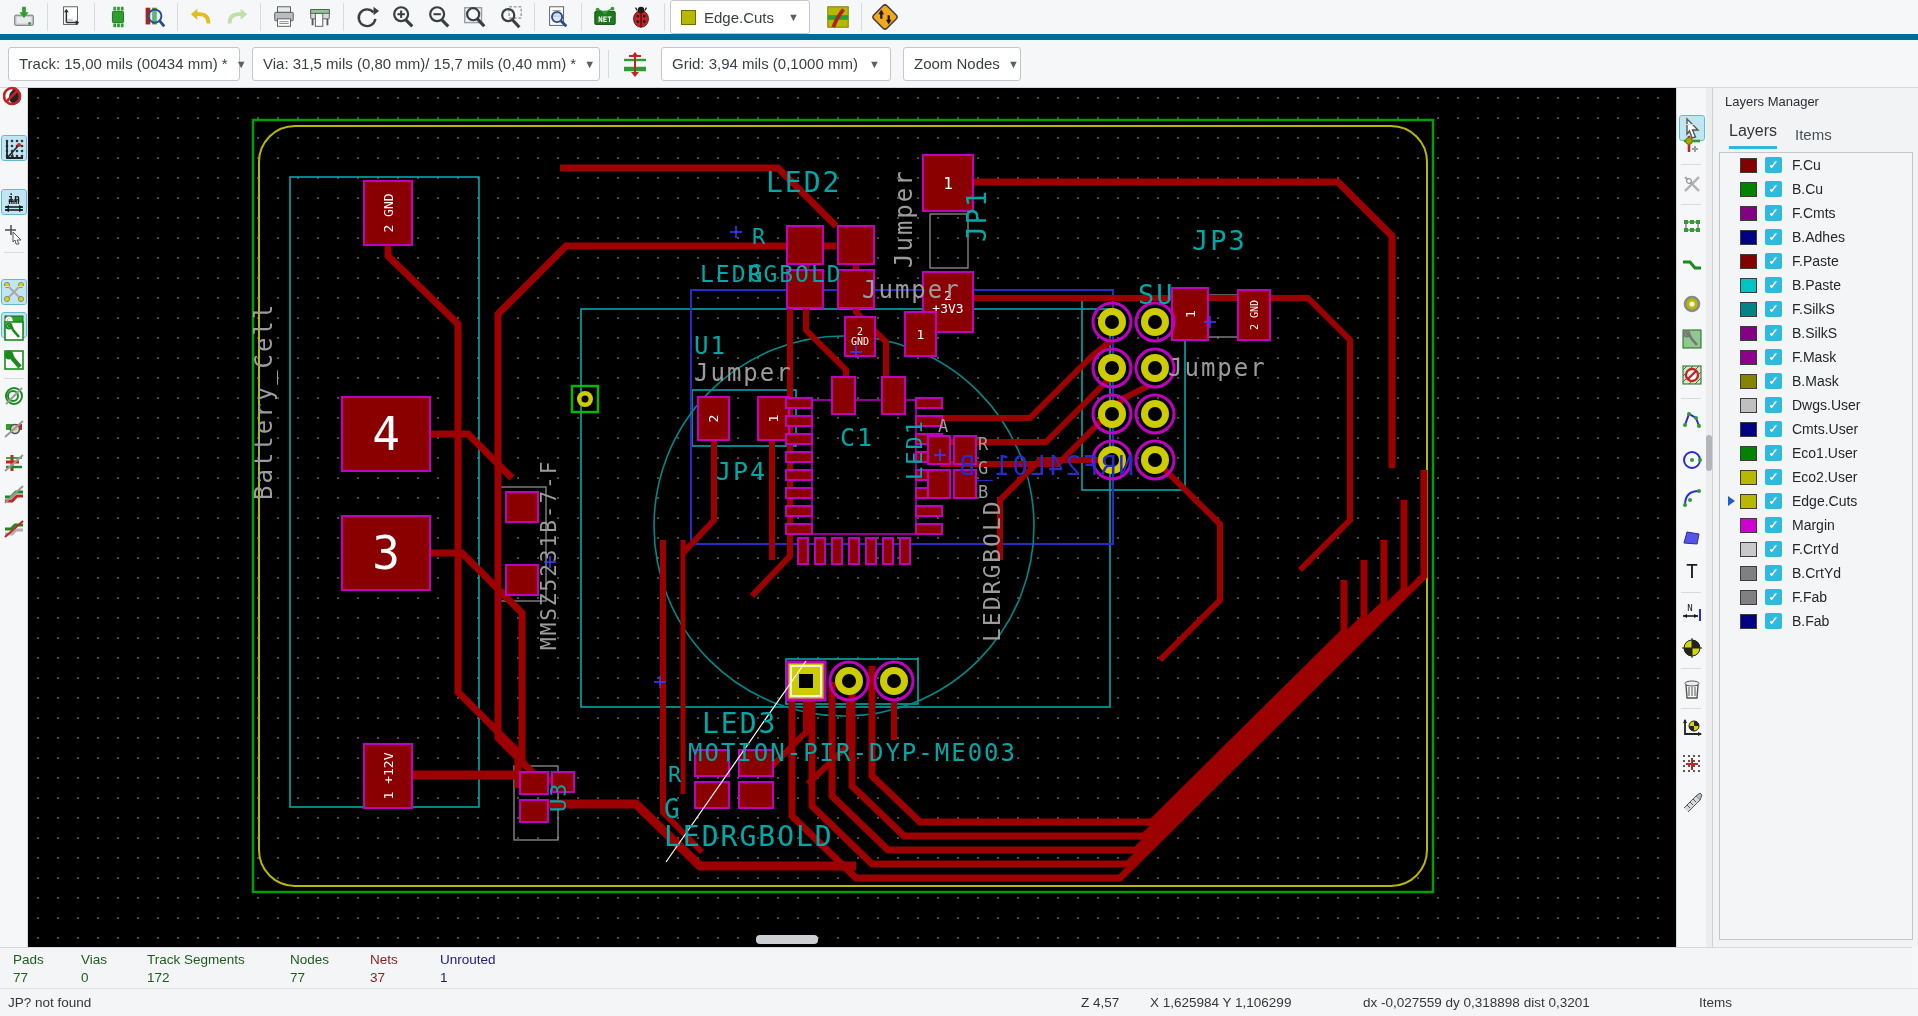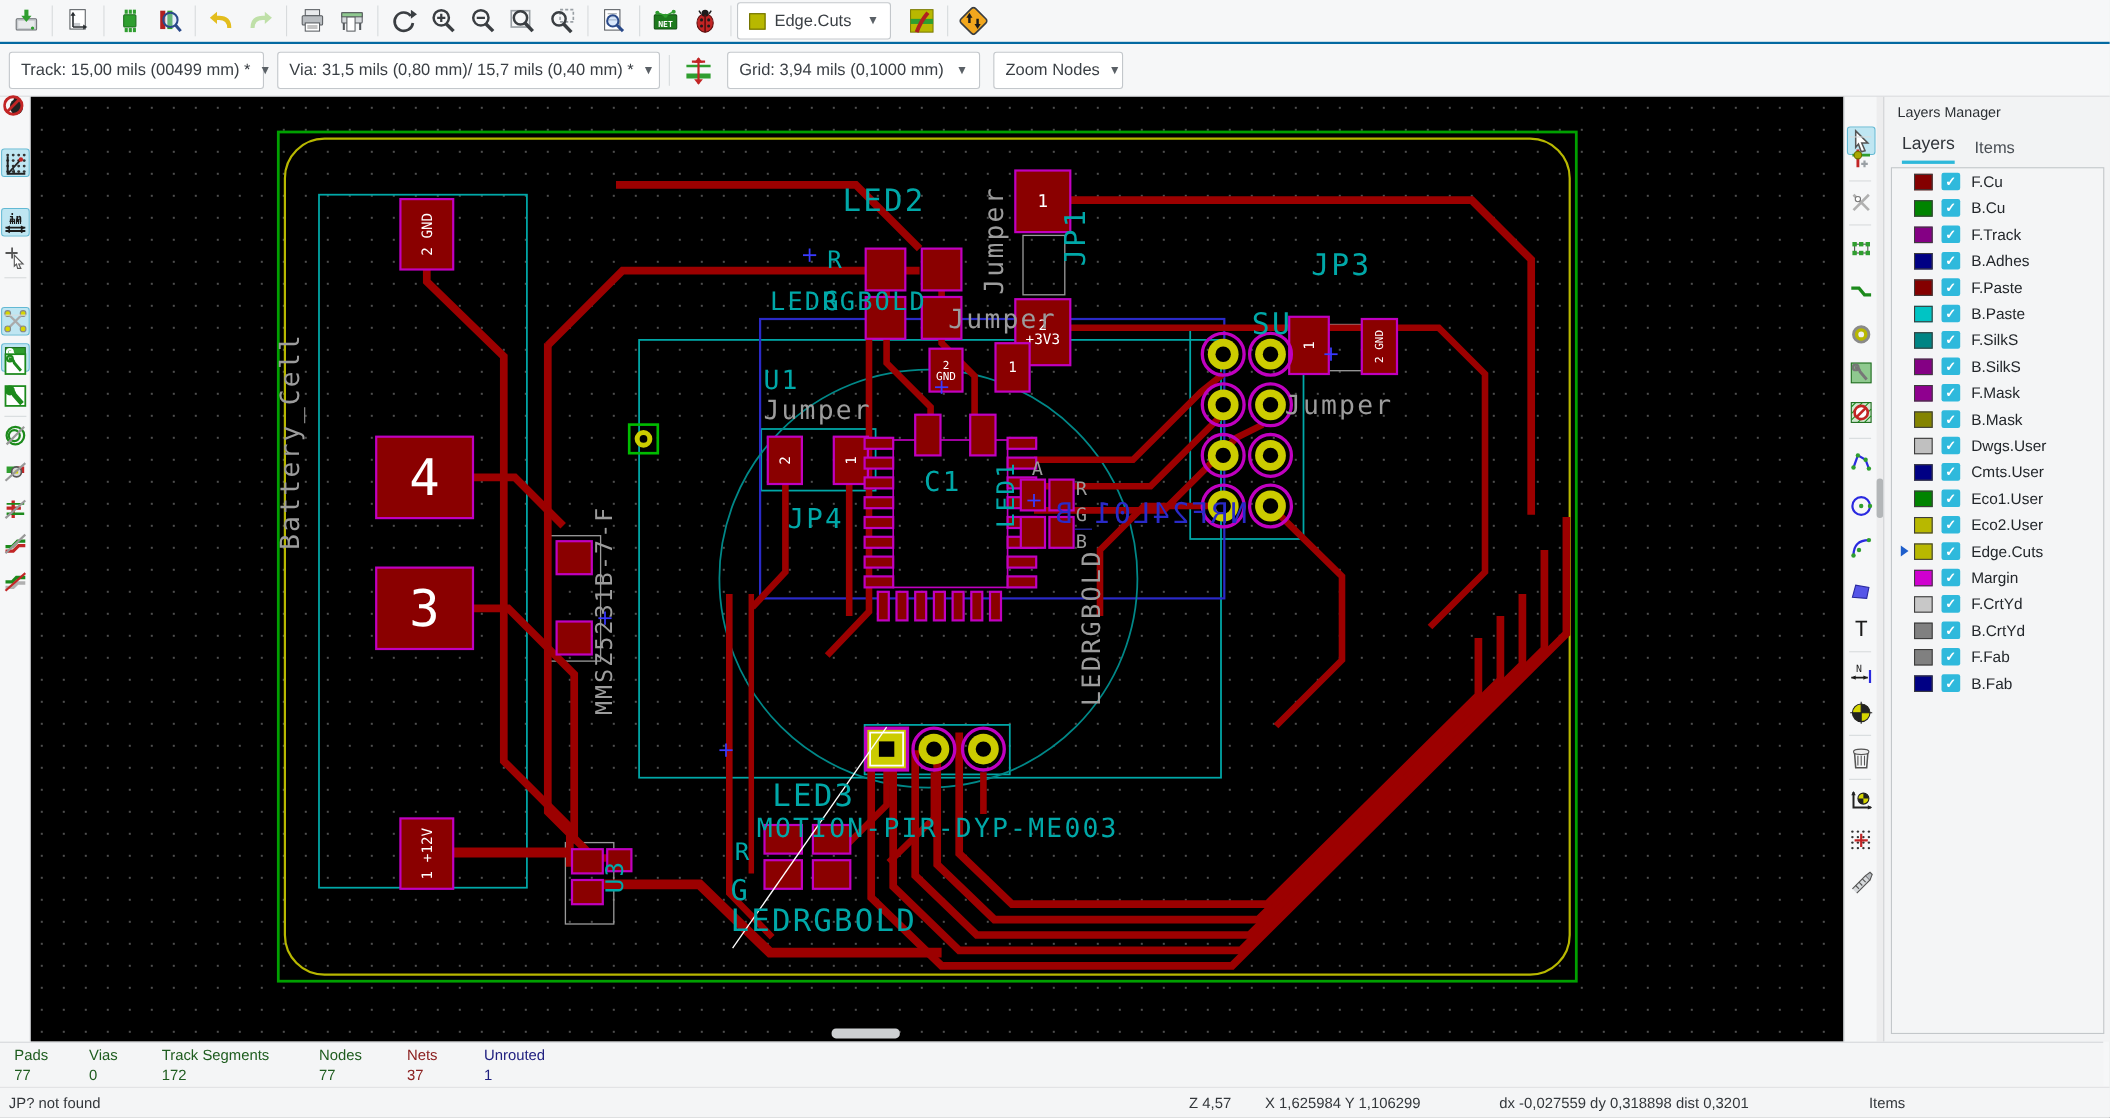--- a/index.html
+++ b/index.html
@@ -2,21 +2,21 @@
 <html><head>
 <meta charset="utf-8">
 <style>
   * { margin:0; padding:0; box-sizing:border-box; }
   html,body { width:1918px; height:1016px; overflow:hidden; background:#eceff1;
     font-family:"Liberation Sans", sans-serif; }
   #app { position:relative; width:1918px; height:1016px; background:#f6f7f8; }
 
   
   .tb-top { position:absolute; left:0; top:0; width:1918px; height:40px; background:#f6f7f8;
-    border-bottom:2px solid #0369a1; display:flex; align-items:center; }
+    border-bottom:6px solid #0369a1; display:flex; align-items:center; }
   .tb-params { position:absolute; left:0; top:40px; width:1918px; height:48px; background:#f6f7f8;
     border-bottom:1px solid #d5d8da; display:flex; align-items:center; }
   .tb-btn { width:36px; height:34px; display:flex; align-items:center; justify-content:center;
     border-radius:3px; flex:0 0 auto; }
   .tb-sep { width:1px; height:28px; background:#d8dbdd; margin:0 5px; flex:0 0 auto; }
   .combo { height:34px; background:#fff; border:1px solid #c3c7cb; border-radius:3px;
     display:flex; align-items:center; padding:0 10px; gap:8px; color:#3a3f44; font-size:15px;
     white-space:nowrap; }
   .combo .caret { color:#5a6066; font-size:11px; margin-left:4px; }
   .swatch-sm { width:15px; height:15px; background:#b8b800; border:1px solid #6e6e00; }
@@ -246,21 +246,21 @@
           <path d="M10 16 V10 M18 12 V18" stroke="#1b1b1b" stroke-width="2.4" fill="none"></path>
           <polygon points="10,6 7,11 13,11" fill="#1b1b1b"></polygon>
           <polygon points="18,22 15,17 21,17" fill="#1b1b1b"></polygon>
         </svg>
     </div>
   </div>
 
   <div class="tb-params">
     <div style="width:8px"></div>
     <div class="combo" style="width:232px">
-      <span>Track: 15,00 mils (00499 mm) *</span>
+      <span>Track: 15,00 mils (00434 mm) *</span>
       <span class="caret" style="margin-left:auto">▼</span>
     </div>
     <div style="width:12px"></div>
     <div class="combo" style="width:348px">
       <span>Via: 31,5 mils (0,80 mm)/ 15,7 mils (0,40 mm) *</span>
       <span class="caret" style="margin-left:auto">▼</span>
     </div>
     <div class="tb-sep" style="margin:0 8px"></div>
     <div class="tb-btn">
       <svg width="28" height="28" viewBox="0 0 28 28">
@@ -802,21 +802,21 @@
           <div class="layer-label">F.Cu</div>
         </div>
         <div class="layer-row">
           <div class="layer-swatch" style="background: rgb(0, 132, 0);"></div>
           <div class="layer-check">✓</div>
           <div class="layer-label">B.Cu</div>
         </div>
         <div class="layer-row">
           <div class="layer-swatch" style="background: rgb(132, 0, 132);"></div>
           <div class="layer-check">✓</div>
-          <div class="layer-label">F.Track</div>
+          <div class="layer-label">F.Cmts</div>
         </div>
         <div class="layer-row">
           <div class="layer-swatch" style="background: rgb(0, 0, 132);"></div>
           <div class="layer-check">✓</div>
           <div class="layer-label">B.Adhes</div>
         </div>
         <div class="layer-row">
           <div class="layer-swatch" style="background: rgb(132, 0, 0);"></div>
           <div class="layer-check">✓</div>
           <div class="layer-label">F.Paste</div>

